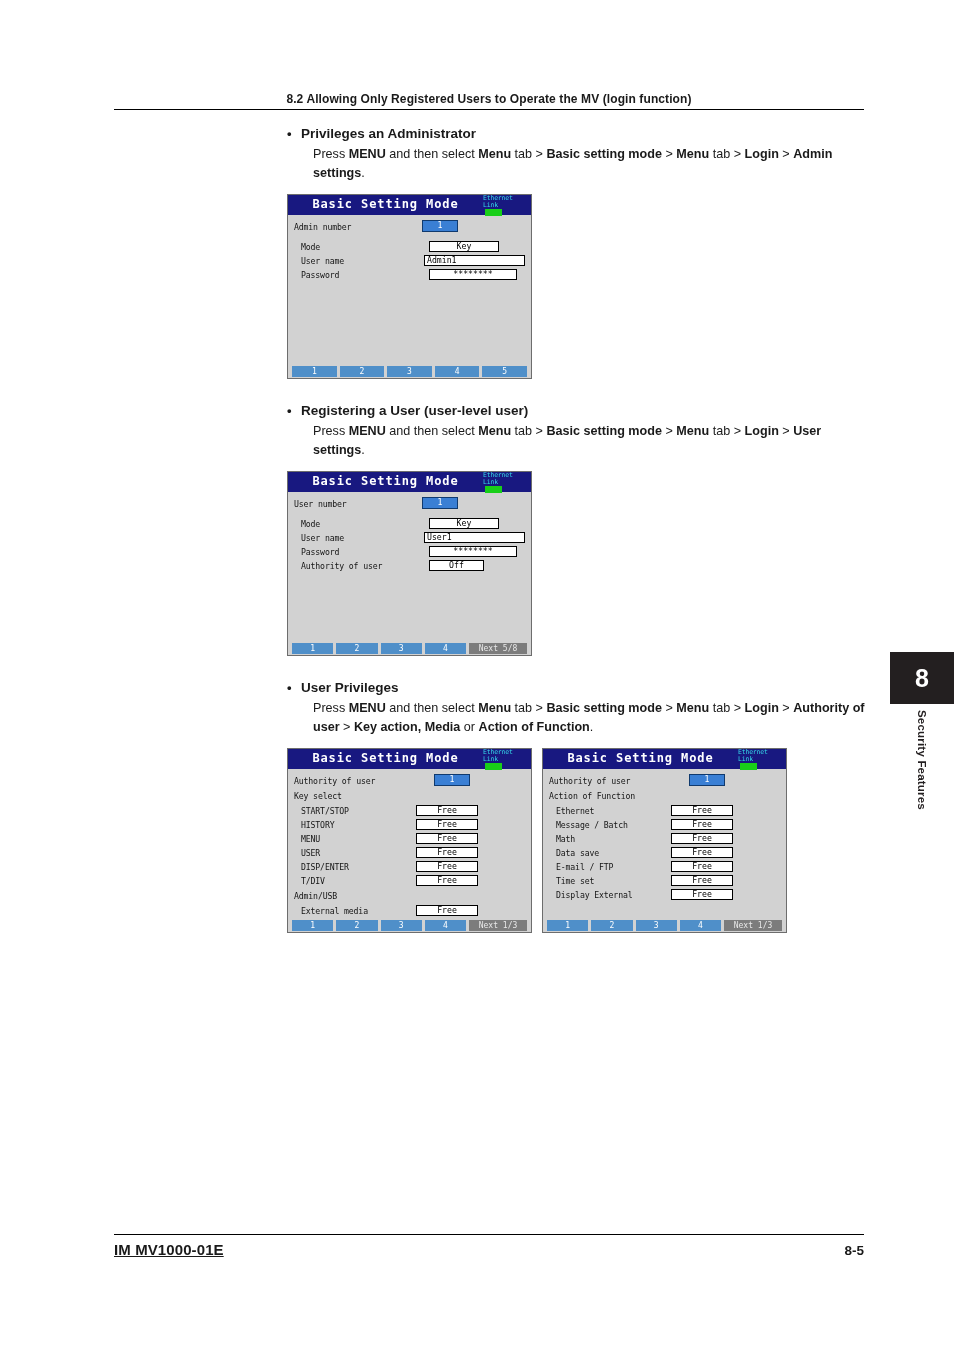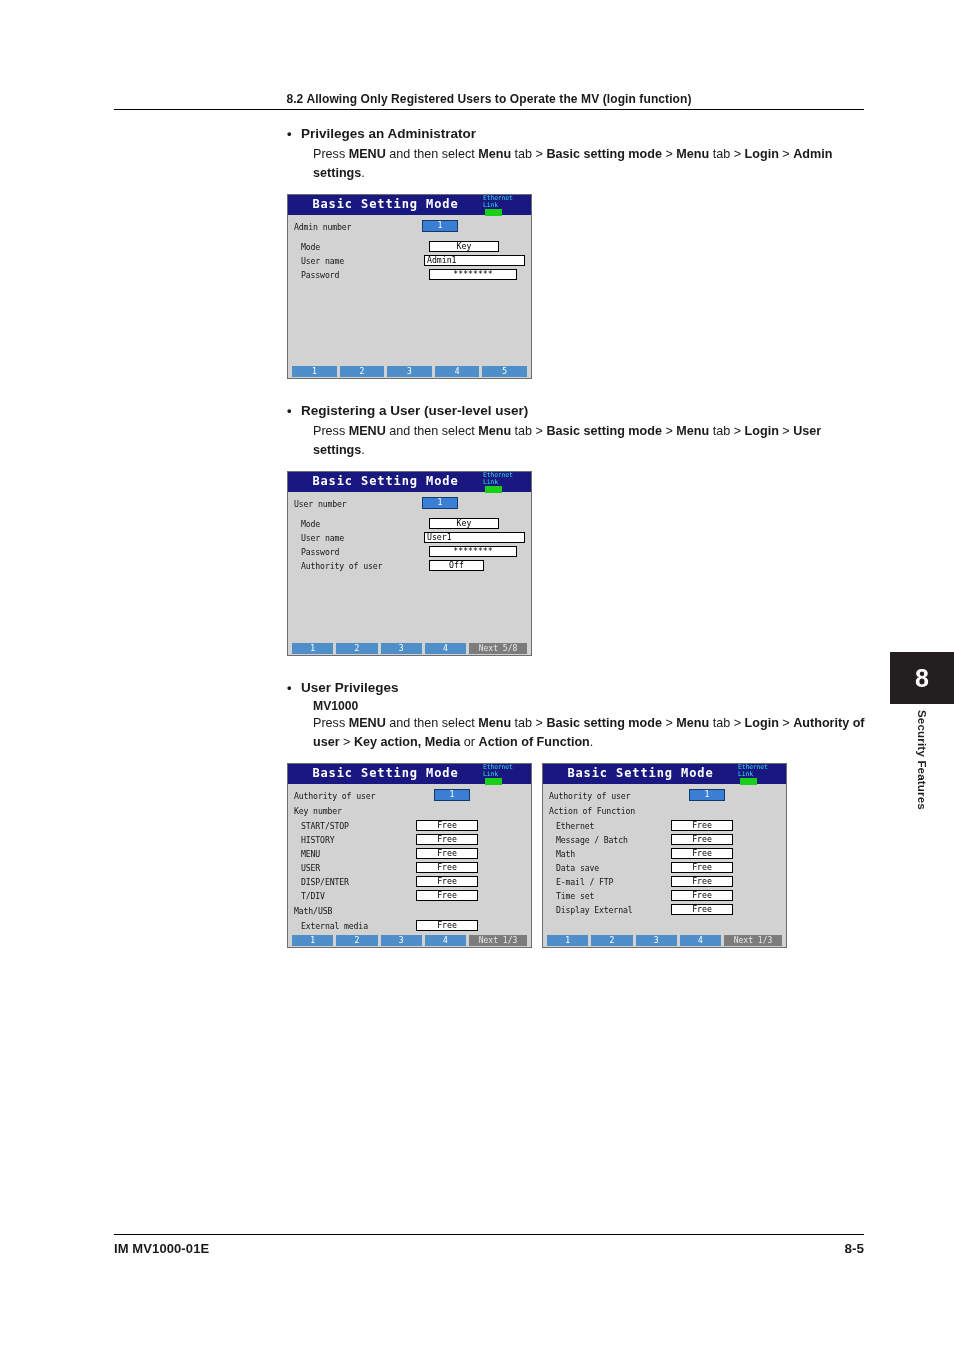--- a/index.html
+++ b/index.html
@@ -267,23 +267,24 @@
     border-top: 1.4px solid #000;
     width: 100%;
   }
   .page-footer .ftr-inner {
     display: flex;
     justify-content: space-between;
     align-items: baseline;
     padding-top: 6px;
   }
   .ftr-left {
-    font-size: 13px;
+    font-size: 15px;
     font-weight: bold;
     letter-spacing: 0.1px;
+    text-decoration: underline;
   }
   .ftr-right {
     font-size: 13.5px;
     font-weight: bold;
   }
 </style>
 </head>
 <body>
 
 <div class="page-header">
@@ -393,42 +394,41 @@
     </div>
   </div>
 
   <div style="height:24px"></div>
 
   <div class="block">
     <div class="bullet-head">
       <span class="bullet-dot">•</span>
       <span>User Privileges</span>
     </div>
-    <div class="sub-model">MV1000</div>
     <p class="para"><span>Press </span><b>MENU</b><span> and then select </span><b>Menu</b><span> tab &gt; </span><b>Basic setting mode</b><span> &gt; </span><b>Menu</b><span> tab &gt; </span><b>Login</b><span> &gt; </span><b>Authority of user</b><span> &gt; </span><b>Key action, Media</b><span> or </span><b>Action of Function</b><span>.</span></p>
     <div style="height:12px"></div>
 
     <div class="shot-row">
 
       <div class="shot">
         <div class="shot-title">
           <div class="t-label">Basic Setting Mode</div>
           <div class="eth">
             <div class="eth-t1">Ethernet</div>
             <div class="eth-t2">Link</div>
             <div class="eth-led"></div>
           </div>
         </div>
         <div class="shot-body">
           <div class="row">
             <span class="lbl" style="width:140px">Authority of user</span>
             <span class="sel-num" style="width:36px">1</span>
           </div>
           <div style="height:3px"></div>
-          <div class="group-label">Key number</div>
+          <div class="group-label">Key select</div>
           <div class="row indent2">
             <span class="lbl" style="width:115px">START/STOP</span>
             <span class="field" style="width:62px">Free</span>
           </div>
           <div class="row indent2">
             <span class="lbl" style="width:115px">HISTORY</span>
             <span class="field" style="width:62px">Free</span>
           </div>
           <div class="row indent2">
             <span class="lbl" style="width:115px">MENU</span>
@@ -440,21 +440,21 @@
           </div>
           <div class="row indent2">
             <span class="lbl" style="width:115px">DISP/ENTER</span>
             <span class="field" style="width:62px">Free</span>
           </div>
           <div class="row indent2">
             <span class="lbl" style="width:115px">T/DIV</span>
             <span class="field" style="width:62px">Free</span>
           </div>
           <div style="height:3px"></div>
-          <div class="group-label">Math/USB</div>
+          <div class="group-label">Admin/USB</div>
           <div class="row indent2">
             <span class="lbl" style="width:115px">External media</span>
             <span class="field" style="width:62px">Free</span>
           </div>
           <div class="row indent2">
             <span class="lbl" style="width:115px">Load settings</span>
             <span class="field" style="width:62px">Free</span>
           </div>
         </div>
         <div class="softkeys">

